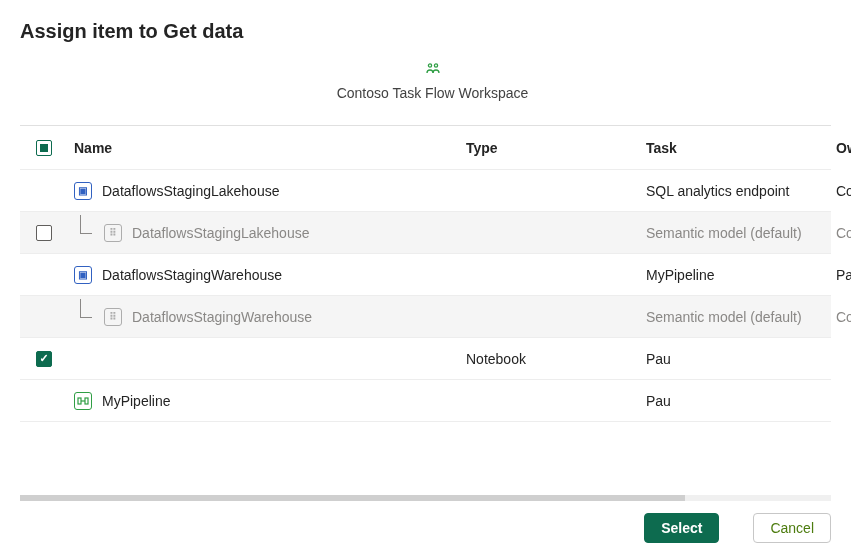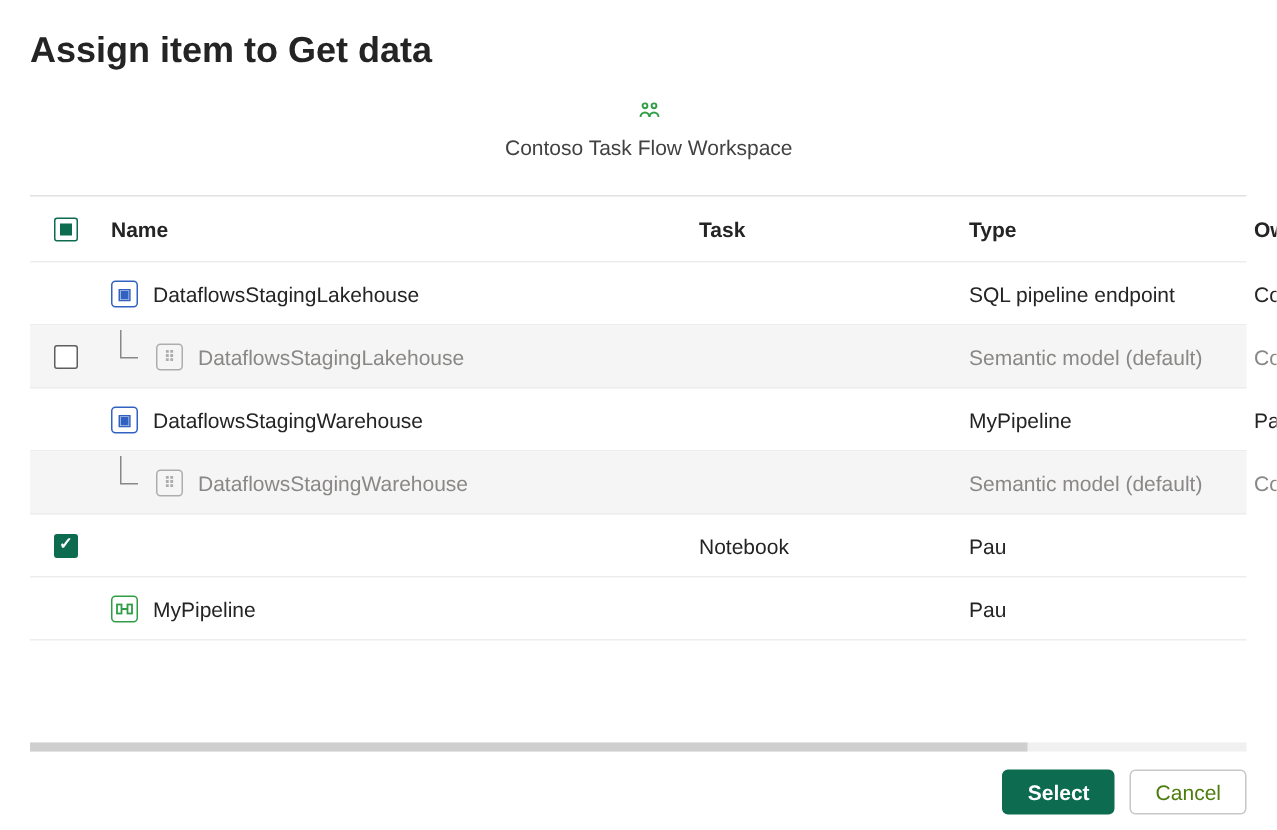--- a/index.html
+++ b/index.html
@@ -9,21 +9,21 @@
     font-family: "Segoe UI", -apple-system, BlinkMacSystemFont, sans-serif;
     font-size: 14px;
     color: #242424;
     width: 851px;
     height: 553px;
     overflow: hidden;
     position: relative;
     background: #fff;
   }
   .title {
-    font-size: 24px;
+    font-size: 20px;
     font-weight: 600;
     margin: 0 0 18px 0;
     color: #242424;
   }
   .workspace-row {
     display: flex;
     align-items: center;
     gap: 8px;
     margin: 0 0 24px 14px;
     color: #424242;
@@ -163,20 +163,21 @@
     background: #cfcfcf;
     width: 82%;
   }
   .btn {
     padding: 6px 16px;
     border-radius: 4px;
     font-size: 14px;
     cursor: pointer;
     border: 1px solid;
     background: #fff;
+    margin-left: 24px;
   }
   .btn-primary {
     background: #0d6b4f;
     border-color: #0d6b4f;
     color: #fff;
     font-weight: 600;
   }
   .btn-secondary {
     border-color: #c7c7c7;
     color: #4d7c0f;
@@ -199,33 +200,33 @@
   <span>Contoso Task Flow Workspace</span>
 </div>
 
 <div class="table-wrap">
 
   <div class="header-row">
     <div class="check-cell">
       <span class="checkbox header-check"></span>
     </div>
     <div class="header-cell">Name</div>
+    <div class="header-cell">Type</div>
     <div class="header-cell">Task</div>
-    <div class="header-cell">Type</div>
     <div class="header-cell">Ow</div>
   </div>
 
   <div class="data-row">
     <div class="check-cell"></div>
     <div class="cell name-cell">
       <span class="item-icon icon-lakehouse">▣</span>
       <span>DataflowsStagingLakehouse</span>
     </div>
     <div class="cell"></div>
-    <div class="cell">SQL pipeline endpoint</div>
+    <div class="cell">SQL analytics endpoint</div>
     <div class="cell">Co</div>
   </div>
 
   <div class="data-row semantic">
     <div class="check-cell">
       <span class="checkbox"></span>
     </div>
     <div class="cell name-cell child">
       <span class="tree-connector"></span>
       <span class="item-icon icon-semantic">⠿</span>

